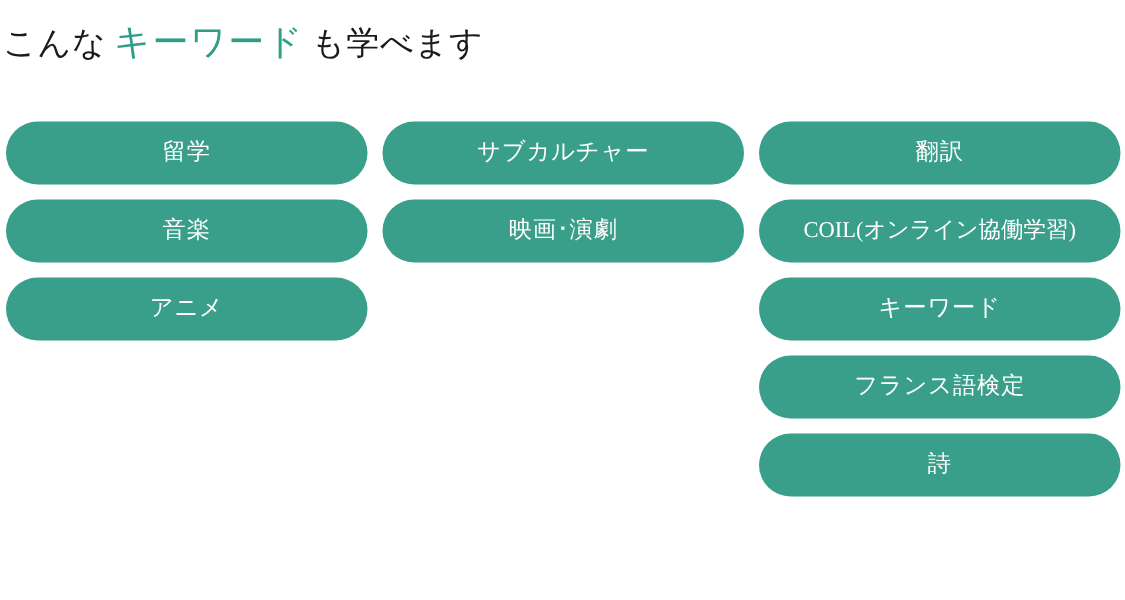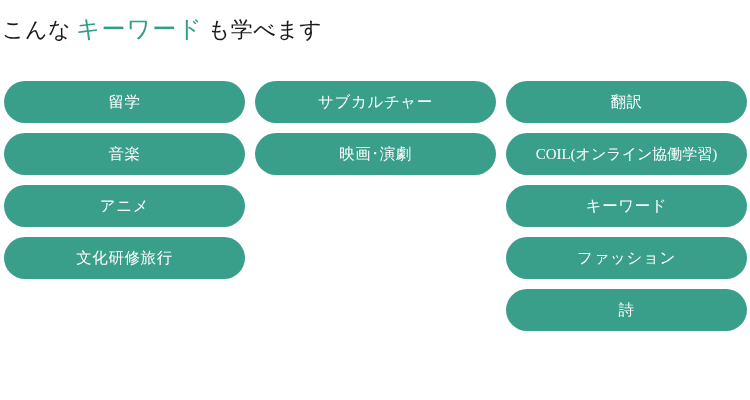--- a/index.html
+++ b/index.html
@@ -93,30 +93,29 @@
   <div class="heading">
     <span>こんな</span><span class="accent">キーワード</span><span>も学べます</span>
   </div>
 
   <div class="keyword-grid">
 
     <div class="keyword-column">
       <div class="pill">留学</div>
       <div class="pill">音楽</div>
       <div class="pill">アニメ</div>
-      <div class="pill">文化研修旅行</div>
     </div>
 
     <div class="keyword-column">
       <div class="pill">サブカルチャー</div>
       <div class="pill">映画･演劇</div>
     </div>
 
     <div class="keyword-column">
       <div class="pill">翻訳</div>
       <div class="pill tight">COIL(オンライン協働学習)</div>
       <div class="pill">キーワード</div>
-      <div class="pill">ファッション</div>
+      <div class="pill">フランス語検定</div>
       <div class="pill">詩</div>
     </div>
 
   </div>
 </div>
 
 </body></html>

